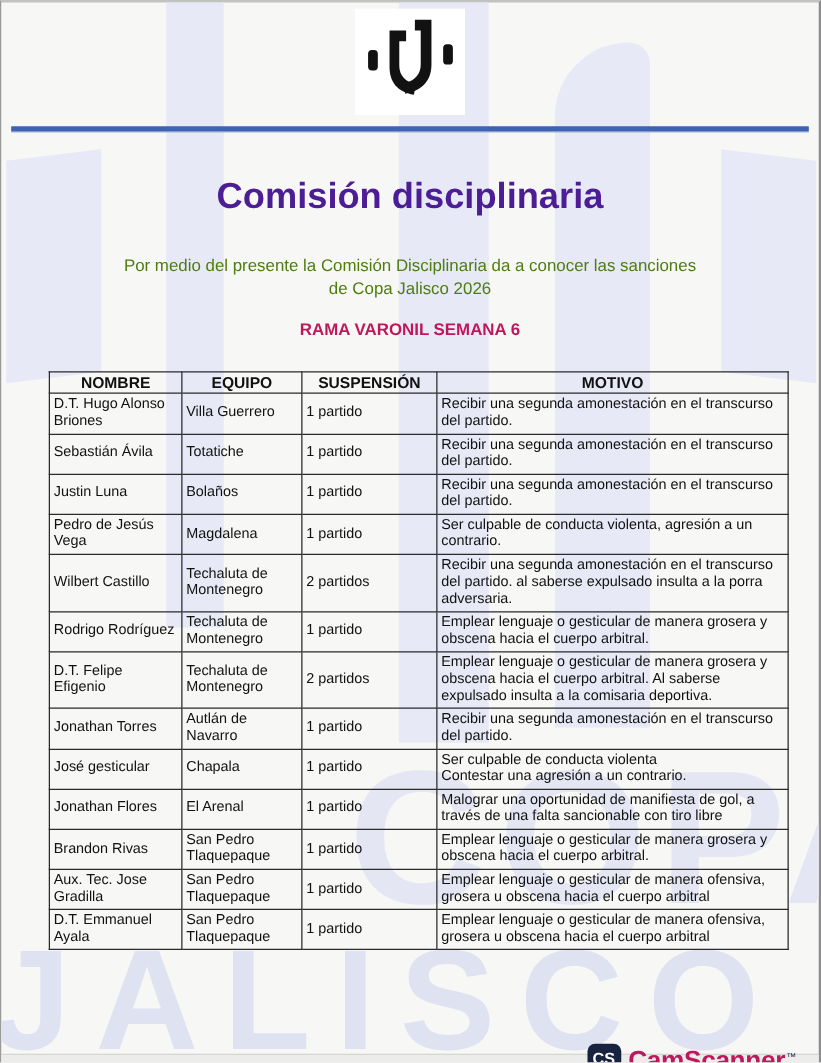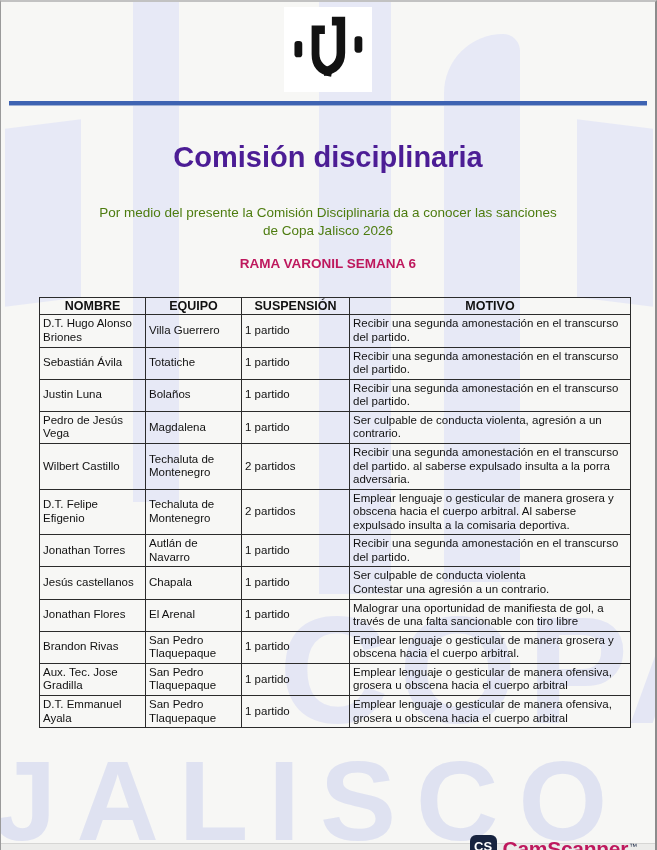--- a/index.html
+++ b/index.html
@@ -147,38 +147,44 @@
         <td class="cell-motivo">Ser culpable de conducta violenta, agresión a un contrario.</td>
       </tr>
 
       <tr>
         <td>Wilbert Castillo</td>
         <td>Techaluta de Montenegro</td>
         <td>2 partidos</td>
         <td class="cell-motivo">Recibir una segunda amonestación en el transcurso del partido. al saberse expulsado insulta a la porra adversaria.</td>
       </tr>
 
+      <tr>
+        <td>Rodrigo Rodríguez</td>
+        <td>Techaluta de Montenegro</td>
+        <td>1 partido</td>
+        <td class="cell-motivo">Emplear lenguaje o gesticular de manera grosera y obscena hacia el cuerpo arbitral.</td>
+      </tr>
 
       <tr>
         <td>D.T. Felipe Efigenio</td>
         <td>Techaluta de Montenegro</td>
         <td>2 partidos</td>
         <td class="cell-motivo">Emplear lenguaje o gesticular de manera grosera y obscena hacia el cuerpo arbitral. Al saberse expulsado insulta a la comisaria deportiva.</td>
       </tr>
 
       <tr>
         <td>Jonathan Torres</td>
         <td>Autlán de Navarro</td>
         <td>1 partido</td>
         <td class="cell-motivo">Recibir una segunda amonestación en el transcurso del partido.</td>
       </tr>
 
 
       <tr>
-        <td>Jesús castellanos</td>
+        <td>José gesticular</td>
         <td>Chapala</td>
         <td>1 partido</td>
         <td class="cell-motivo">Ser culpable de conducta violenta
 Contestar una agresión a un contrario.</td>
       </tr>
 
       <tr>
         <td>Jonathan Flores</td>
         <td>El Arenal</td>
         <td>1 partido</td>

